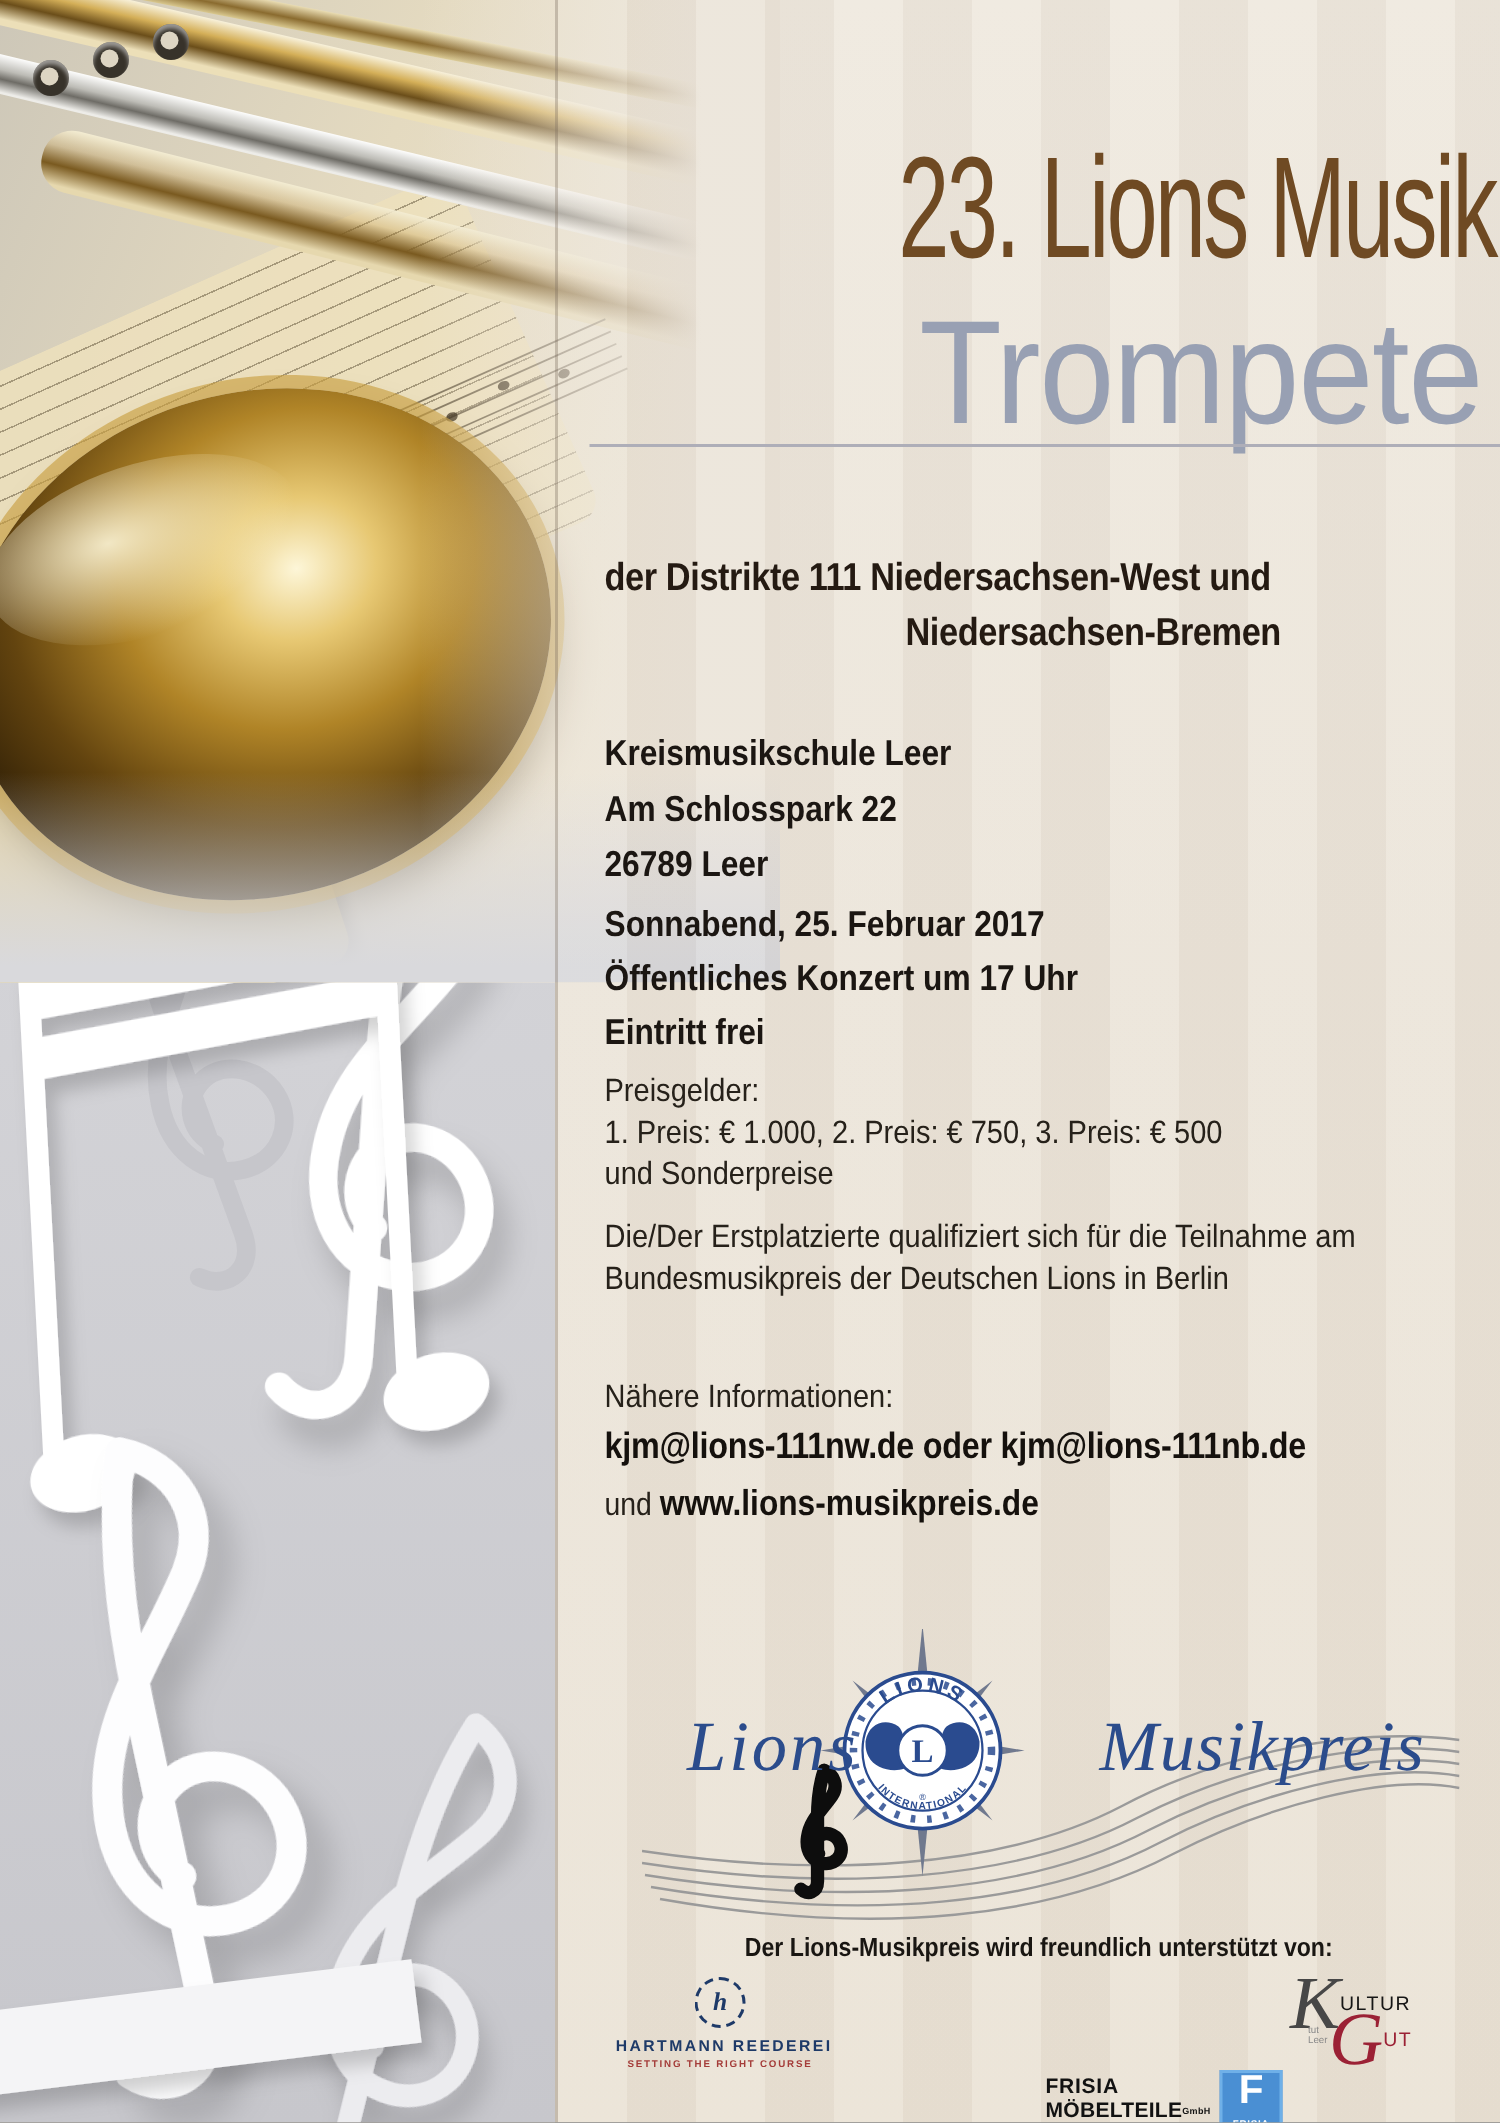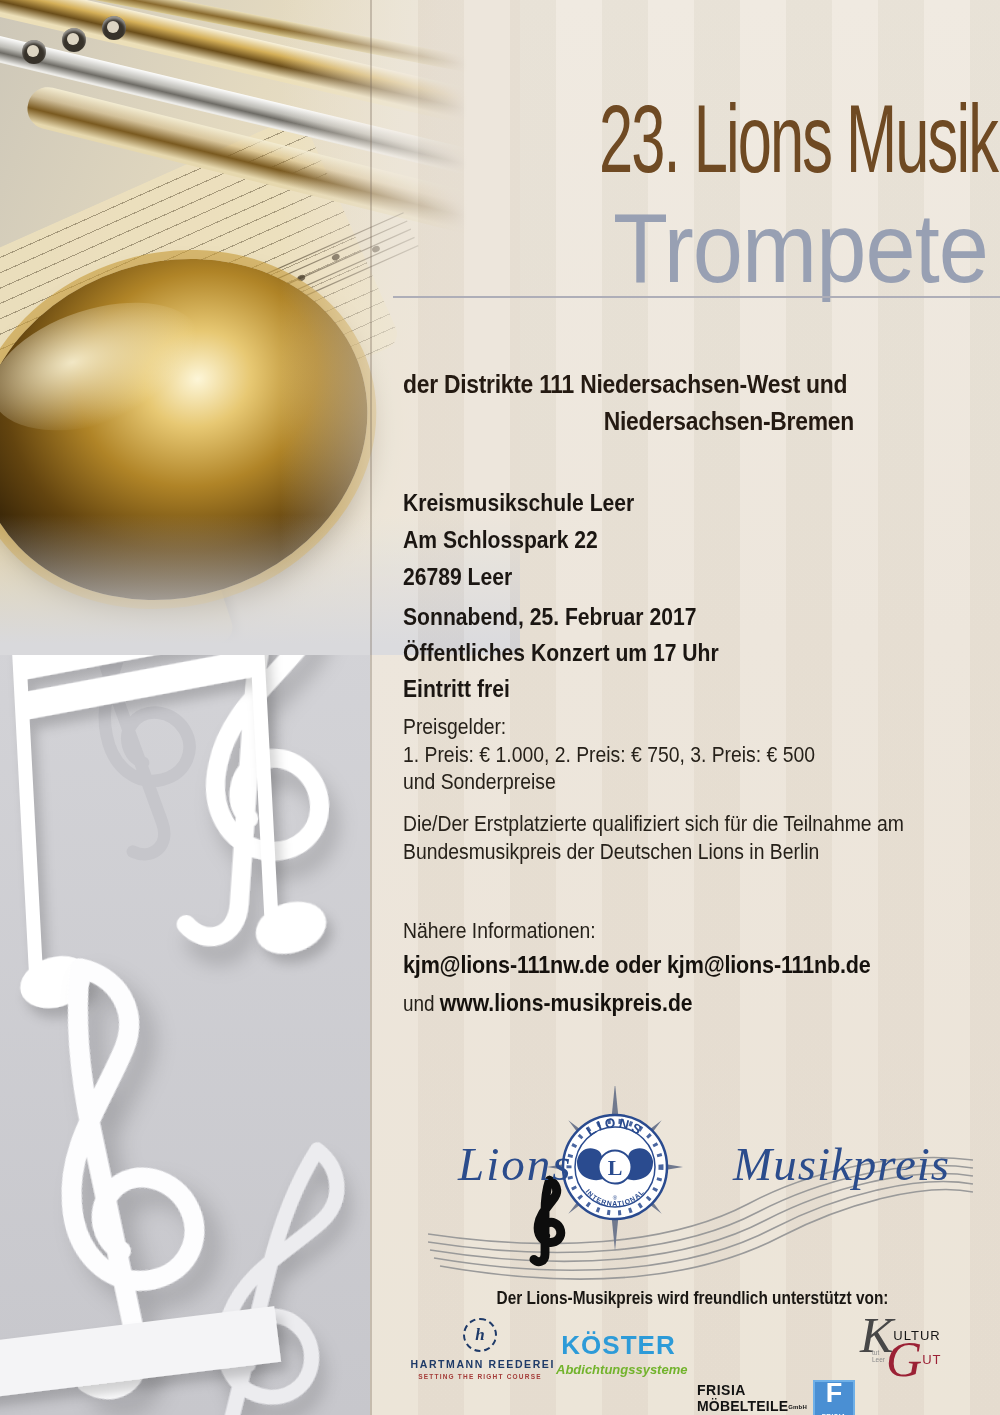--- a/index.html
+++ b/index.html
@@ -258,24 +258,20 @@
   </div>
 
   <div class="support-head">Der Lions-Musikpreis wird freundlich unterstützt von:</div>
 
   <div class="sponsor hartmann">
     <div class="ring">h</div>
     <div class="nm">HARTMANN REEDEREI</div>
     <div class="tg">SETTING THE RIGHT COURSE</div>
   </div>
 
-  <div class="sponsor koester">
-    <div class="nm">KÖSTER</div>
-    <div class="tg">Abdichtungssysteme</div>
-  </div>
 
   <div class="sponsor frisia">
     <div class="txt">
       <div class="l1">FRISIA</div>
       <div class="l2"><span>MÖBELTEILE</span><span class="gmbh">GmbH</span></div>
       <div class="bar"></div>
     </div>
     <div class="badge">
       <div class="f">F</div>
       <div class="bt">FRISIA</div>

